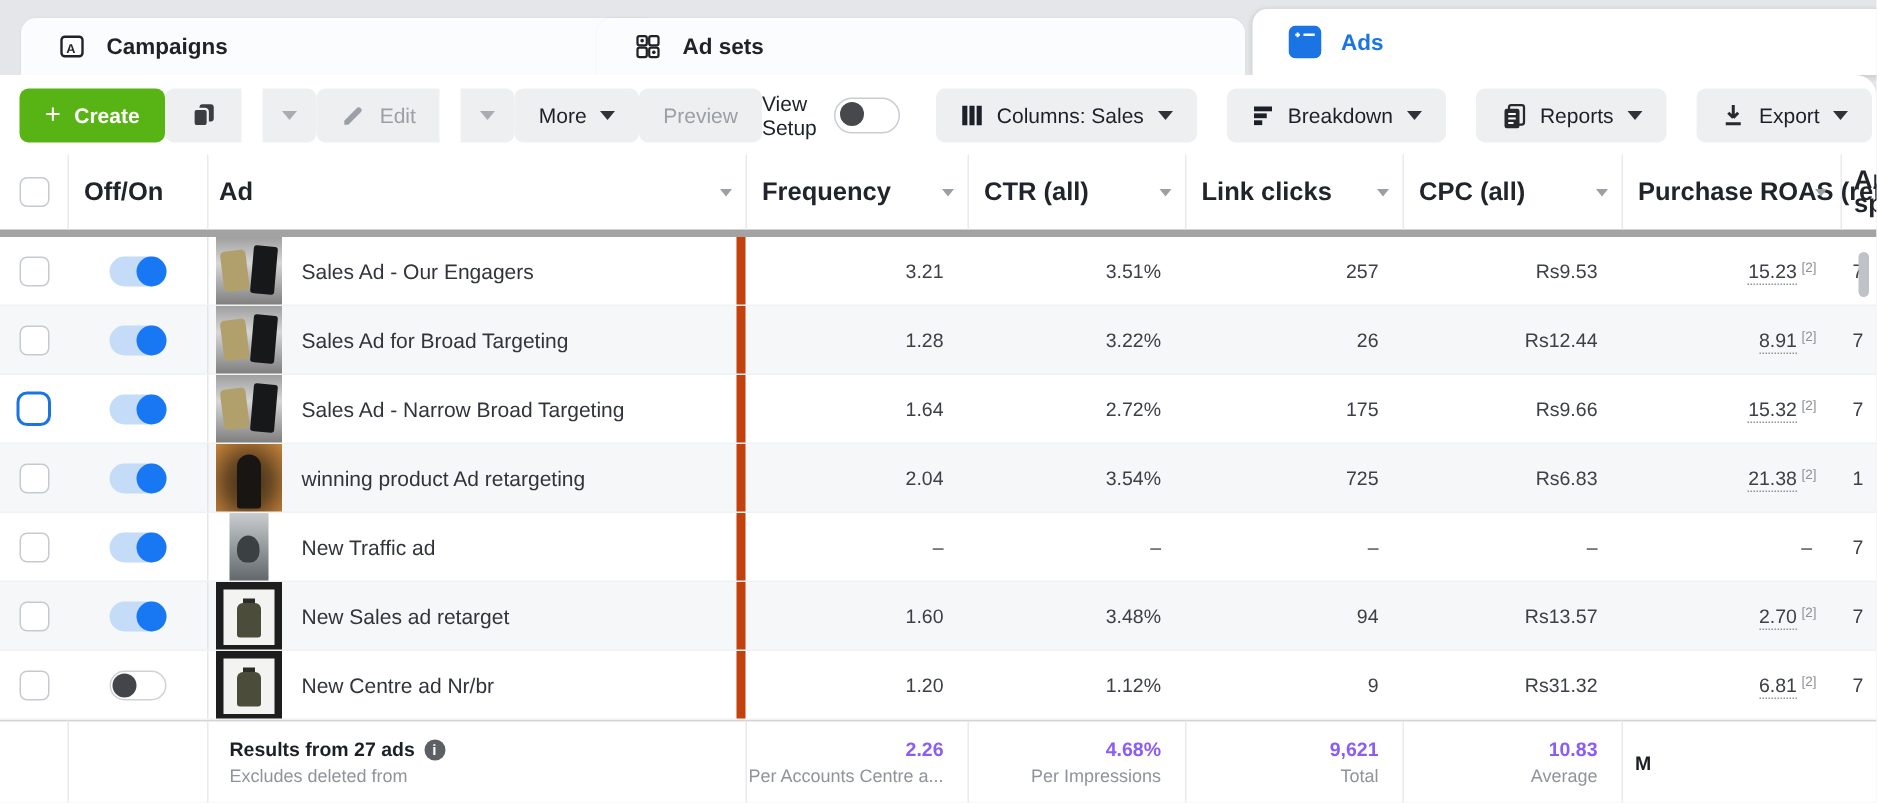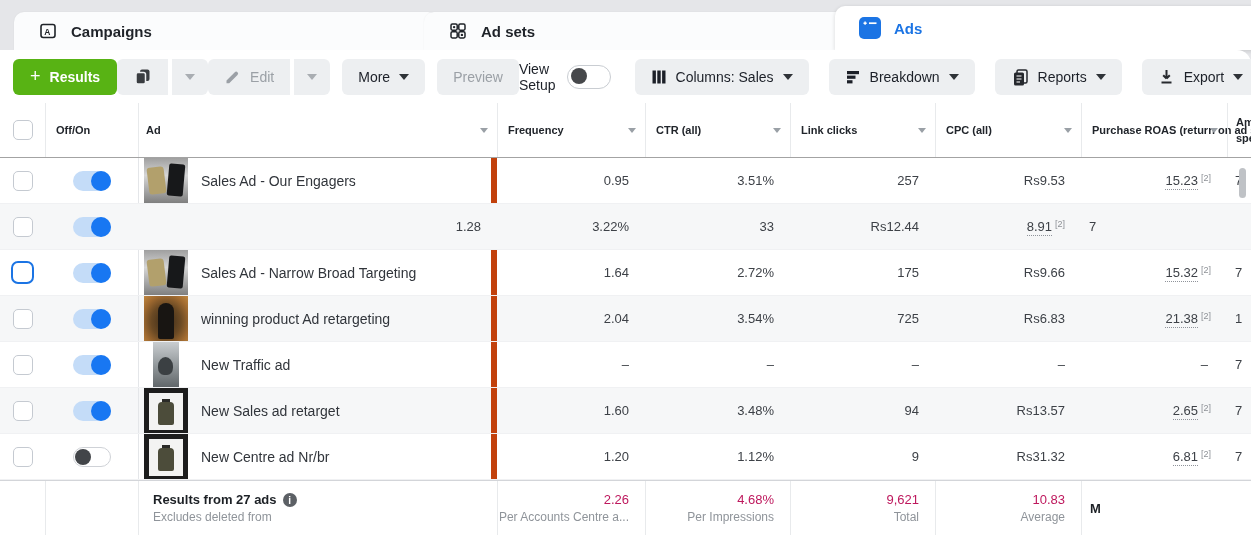--- a/index.html
+++ b/index.html
@@ -9,64 +9,64 @@
     -webkit-font-smoothing:antialiased;
   }
   
   .tab-card{
     position:absolute;display:flex;align-items:center;gap:13px;
     background:#fbfcfd;border-radius:10px 10px 0 0;padding-left:24px;
     font-size:15px;font-weight:bold;color:#1f2329;box-shadow:0 0 2px rgba(0,0,0,.06);
     cursor:pointer;
   }
   #tab-campaigns{left:14px;top:12px;width:400px;height:38px}
-  #tab-adsets{left:424px;top:12px;width:408px;height:38px}
+  #tab-adsets{left:398px;top:12px;width:408px;height:38px}
   #tab-ads{left:835px;top:6px;width:410px;height:44px;background:#fff;color:#1b74e4;box-shadow:0 1px 4px rgba(0,0,0,.14)}
   .tab-card svg{flex:none}
 
   
   .panel{
     position:absolute;left:0;top:50px;width:1251px;height:485px;background:#fff;
     border-top-right-radius:14px;
   }
 
   
   .toolbar{display:flex;align-items:center;height:53px;padding:0 13px;}
   .btn{
     height:36px;border:none;border-radius:6px;background:#edeff1;
     display:inline-flex;align-items:center;gap:9px;padding:0 16px;
     font-family:inherit;font-size:14px;color:#1c2028;cursor:pointer;white-space:nowrap;
   }
   .btn.disabled{color:#9ba0a6;cursor:default}
   .btn-create{background:#58b314;color:#fff;font-weight:bold;padding:0 17px;font-size:14px}
   .btn-create .plus{font-size:18px;font-weight:normal;line-height:1;margin-top:-2px}
-  .group{display:inline-flex;gap:4px;}
+  .group{display:inline-flex;gap:14px;}
   .group .btn.lead{border-radius:6px 0 0 6px}
   .group .btn.caret-btn{border-radius:0 6px 6px 0;padding:0 13px}
-  .btn.solo{margin-left:12px}
+  .btn.solo{}
   .caret{width:0;height:0;border-left:5px solid transparent;border-right:5px solid transparent;border-top:6px solid #2f3338}
   .caret.dim{border-top-color:#a9adb2}
   .right-cluster{margin-left:auto;display:flex;align-items:center}
   .view-setup{display:flex;align-items:center;gap:11px;font-size:14px;color:#1c2028;margin-right:24px}
   .right-cluster .btn{margin-left:20px}
   .right-cluster .btn:first-of-type{margin-left:0}
 
   
   .switch{position:relative;flex:none;cursor:pointer}
   .switch.big{width:42px;height:22px;border-radius:12px;background:#fff;border:1px solid #c9cdd2}
   .switch.big .knob{position:absolute;left:3px;top:2px;width:16px;height:16px;border-radius:50%;background:#46484b}
   .switch.row-toggle{width:38px;height:20px;border-radius:11px}
   .switch.row-toggle.on{background:#c4dcf8}
   .switch.row-toggle.on .knob{position:absolute;right:0;top:0;width:20px;height:20px;border-radius:50%;background:#1877f2}
   .switch.row-toggle.off{background:#fff;border:1px solid #cfd2d7;width:36px;height:18px}
   .switch.row-toggle.off .knob{position:absolute;left:1px;top:1px;width:16px;height:16px;border-radius:50%;background:#424549}
 
   
   .grid{display:grid;grid-template-columns:45px 93px 359px 148px 145px 145px 146px 146px 1fr}
-  .thead{height:55px;border-bottom:1px solid #a3a3a3;box-sizing:border-box;font-size:11px;font-weight:bold;color:#21252b}
+  .thead{height:55px;border-bottom:5px solid #a3a3a3;box-sizing:border-box;font-size:17px;font-weight:bold;color:#21252b}
   .thead .cell{display:flex;align-items:center;position:relative;padding:0 10px;border-left:1px solid #e8eaec;box-sizing:border-box;cursor:pointer}
   .thead .cell:first-child{border-left:none}
   .thead .c-ad{padding-left:7px}
   .thead .c-roas{line-height:16px;padding-right:26px;padding-left:10px}
   .thead .c-amount{overflow:hidden;line-height:16px;padding-left:8px;white-space:normal}
   .sort-icon{position:absolute;right:9px;top:50%;margin-top:-2px;width:0;height:0;
     border-left:4.5px solid transparent;border-right:4.5px solid transparent;border-top:5px solid #9aa0a6}
 
   .checkbox{width:20px;height:20px;border:1.5px solid #c5cad1;border-radius:5px;background:#fff;box-sizing:border-box;cursor:pointer}
   .checkbox.focused{width:23px;height:23px;border:2px solid #1b74e4;border-radius:7px}
@@ -98,21 +98,21 @@
   .thumb-jacket{background:#1d1d1d}
   .thumb-jacket::before{content:"";position:absolute;left:5px;right:5px;top:5px;bottom:4px;background:#f3f3f2}
   .thumb-jacket::after{content:"";position:absolute;left:14px;top:14px;width:16px;height:23px;background:#4c4c3a;border-radius:4px 4px 2px 2px;
     box-shadow:0 -7px 0 -4px #2b2b28}
 
   
   .tfoot{height:55px;border-top:1px solid #d3d5d9;box-sizing:border-box;font-size:13px;background:#fff}
   .tfoot .fcell{display:flex;flex-direction:column;justify-content:center;gap:3px;border-left:1px solid #e8eaec;box-sizing:border-box}
   .tfoot .fcell:first-child{border-left:none}
   .f-num{align-items:flex-end;padding-right:16px}
-  .f-val{font-weight:normal;color:#be185d}
+  .f-val{font-weight:bold;color:#8b5cf6}
   .f-label{font-size:12px;color:#8f949a}
   .f-results{padding-left:14px;align-items:flex-start}
   .f-results-top{display:flex;align-items:flex-end;gap:6px;font-weight:bold;color:#1c2025}
   .info-dot{width:14px;height:14px;border-radius:50%;background:#5c6065;color:#fff;font-size:10px;font-weight:bold;
     display:flex;align-items:center;justify-content:center;font-style:normal;cursor:pointer}
   .f-amount{padding-left:8px;justify-content:center;font-weight:bold;color:#1c2025;overflow:hidden;white-space:nowrap}
 
   .vscroll{position:absolute;right:5px;top:168px;width:7px;height:30px;border-radius:4px;background:#bfc2c6;cursor:pointer}
 </style>
 </head>
@@ -147,21 +147,21 @@
     <path d="M10 6.2h7.5" stroke="#fff" stroke-width="1.7"></path>
   </svg>
   <span>Ads</span>
 </div>
 
 <div class="panel">
 
   <div class="toolbar">
     <button class="btn btn-create">
       <span class="plus">+</span>
-      <span>Results</span>
+      <span>Create</span>
     </button>
 
     <span class="group">
       <button class="btn lead">
         <svg width="19" height="19" viewBox="0 0 19 19">
           <rect x="7" y="2.5" width="9.5" height="11.5" rx="2" fill="#3a3d41"></rect>
           <rect x="3" y="5.5" width="9.5" height="11.5" rx="2" fill="#3a3d41" stroke="#edeff1" stroke-width="1.5"></rect>
         </svg>
       </button>
       <button class="btn caret-btn">
@@ -282,42 +282,46 @@
     </div>
     <div class="c-toggle">
       <span class="switch row-toggle on">
             <span class="knob"></span>
           </span>
     </div>
     <div class="c-ad">
       <span class="thumb thumb-hoodie"></span>
       <span class="ad-name">Sales Ad - Our Engagers</span>
     </div>
-    <div class="c-num">0.95</div>
+    <div class="c-num">3.21</div>
     <div class="c-num">3.51%</div>
     <div class="c-num">257</div>
     <div class="c-num">Rs9.53</div>
     <div class="c-roas">
       <span class="roas-val">15.23</span><span class="roas-note">[2]</span>
     </div>
     <div class="c-amount">7</div>
   </div>
 
   <div class="grid row">
     <div class="c-check">
       <span class="checkbox"></span>
     </div>
     <div class="c-toggle">
       <span class="switch row-toggle on">
             <span class="knob"></span>
           </span>
     </div>
+    <div class="c-ad">
+      <span class="thumb thumb-hoodie"></span>
+      <span class="ad-name">Sales Ad for Broad Targeting</span>
+    </div>
     <div class="c-num">1.28</div>
     <div class="c-num">3.22%</div>
-    <div class="c-num">33</div>
+    <div class="c-num">26</div>
     <div class="c-num">Rs12.44</div>
     <div class="c-roas">
       <span class="roas-val">8.91</span><span class="roas-note">[2]</span>
     </div>
     <div class="c-amount">7</div>
   </div>
 
   <div class="grid row">
     <div class="c-check">
       <span class="checkbox focused"></span>
@@ -398,21 +402,21 @@
     </div>
     <div class="c-ad">
       <span class="thumb thumb-jacket"></span>
       <span class="ad-name">New Sales ad retarget</span>
     </div>
     <div class="c-num">1.60</div>
     <div class="c-num">3.48%</div>
     <div class="c-num">94</div>
     <div class="c-num">Rs13.57</div>
     <div class="c-roas">
-      <span class="roas-val">2.65</span><span class="roas-note">[2]</span>
+      <span class="roas-val">2.70</span><span class="roas-note">[2]</span>
     </div>
     <div class="c-amount">7</div>
   </div>
 
   <div class="grid row">
     <div class="c-check">
       <span class="checkbox"></span>
     </div>
     <div class="c-toggle">
       <span class="switch row-toggle off">

